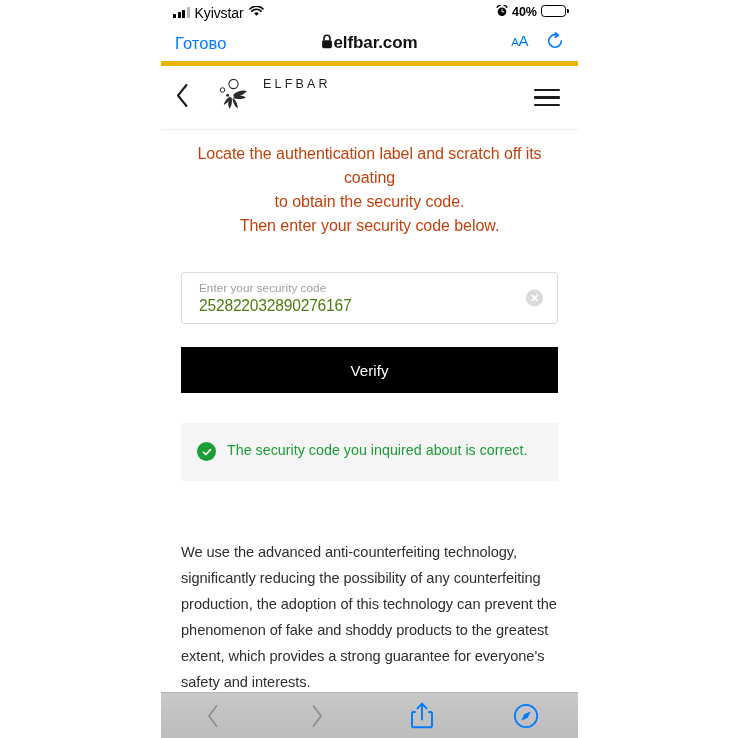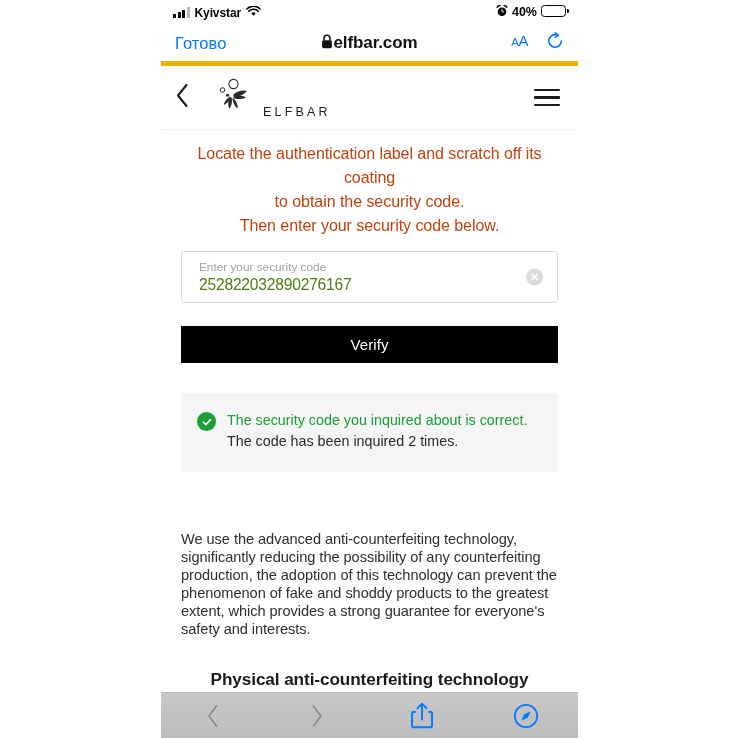--- a/index.html
+++ b/index.html
@@ -52,21 +52,21 @@
     letter-spacing: .2px;
   }
   .sb-right {
     margin-left: auto;
     display: flex;
     align-items: flex-start;
     gap: 4px;
     position: relative;
     z-index: 2;
   }
-  .carrier { font-size: 12px; font-weight: bold; letter-spacing: -.1px; text-align: center; }
+  .carrier { font-size: 14px; font-weight: normal; letter-spacing: -.1px; text-align: center; }
 
   .signal { display: flex; align-items: flex-end; gap: 1.5px; height: 11px; }
   .signal i { display: block; width: 3px; background: #000; border-radius: .5px; }
   .signal i:nth-child(1) { height: 4px; }
   .signal i:nth-child(2) { height: 6px; }
   .signal i:nth-child(3) { height: 8.5px; }
   .signal i:nth-child(4) { height: 11px; background: #b8b8b8; }
 
   .battery-pct { font-size: 12.5px; font-weight: bold; }
   .battery {
@@ -129,21 +129,21 @@
 
   
   .site-header {
     height: 64px;
     background: #ffffff;
     display: flex;
     align-items: center;
     padding: 0 18px 0 14px;
     border-bottom: 1px solid #ededed;
   }
-  .brand { display: flex; align-items: flex-end; gap: 9px; margin-left: 24px; }
+  .brand { display: flex; align-items: flex-start; gap: 9px; margin-left: 24px; }
   .brand-word {
     font-size: 12.5px;
     letter-spacing: 3.2px;
     color: #1d1d1d;
     font-weight: normal;
   }
   .hamburger { margin-left: auto; display: flex; flex-direction: column; gap: 5px; }
   .hamburger span { display: block; width: 26px; height: 2.2px; background: #1b1b1b; border-radius: 1px; }
 
   
@@ -154,21 +154,21 @@
 
   .intro {
     text-align: center;
     font-size: 16px;
     line-height: 24px;
     color: #c2410c;
     padding: 12px 2px 0;
     letter-spacing: -.05px;
   }
 
-  .field-wrap { margin-top: 13px; }
+  .field-wrap { margin-top: 34px; }
   .field {
     position: relative;
     border: 1px solid #dcdcdc;
     border-radius: 3px;
     background: #ffffff;
     height: 52px;
     padding: 6px 38px 6px 17px;
     display: flex;
     flex-direction: column;
     justify-content: center;
@@ -196,21 +196,21 @@
     align-items: center;
     justify-content: center;
     color: #ffffff;
     font-size: 11px;
     line-height: 1;
     font-weight: bold;
   }
 
   .verify-btn {
     margin-top: 23px;
-    height: 37px;
+    height: 46px;
     background: #000000;
     color: #ffffff;
     font-size: 15px;
     display: flex;
     align-items: center;
     justify-content: center;
     letter-spacing: .1px;
     border: none;
     width: 100%;
     font-family: inherit;
@@ -234,21 +234,21 @@
     justify-content: center;
     margin-top: 2px;
   }
   .alert-text { font-size: 14.3px; line-height: 21px; }
   .alert-ok { color: #1a9e35; }
   .alert-count { color: #2b2b2b; }
 
   .body-copy {
     margin-top: 58px;
     font-size: 14.6px;
-    line-height: 18px;
+    line-height: 26px;
     color: #2e2e2e;
     letter-spacing: -.05px;
   }
 
   .section-title {
     margin-top: 28px;
     text-align: center;
     font-size: 17.2px;
     font-weight: bold;
     line-height: 27px;
@@ -384,21 +384,20 @@
       <button class="verify-btn">Verify</button>
 
       <div class="alert">
         <span class="check-icon">
           <svg width="12" height="12" viewBox="0 0 12 12">
             <path d="M2.4 6.2 L4.8 8.6 L9.5 3.6" stroke="#ffffff" stroke-width="1.6" fill="none" stroke-linecap="round" stroke-linejoin="round"></path>
           </svg>
         </span>
         <div class="alert-text">
           <div class="alert-ok">The security code you inquired about is correct.</div>
-          <div class="alert-count">The code has been inquired 2 times.</div>
         </div>
       </div>
 
       <p class="body-copy">We use the advanced anti-counterfeiting technology, significantly reducing the possibility of any counterfeiting production, the adoption of this technology can prevent the phenomenon of fake and shoddy products to the greatest extent, which provides a strong guarantee for everyone's safety and interests.</p>
 
       <h2 class="section-title">Physical anti-counterfeiting technology instructions</h2>
     </div>
 
     <div class="toolbar">
       <div class="tb-item">

